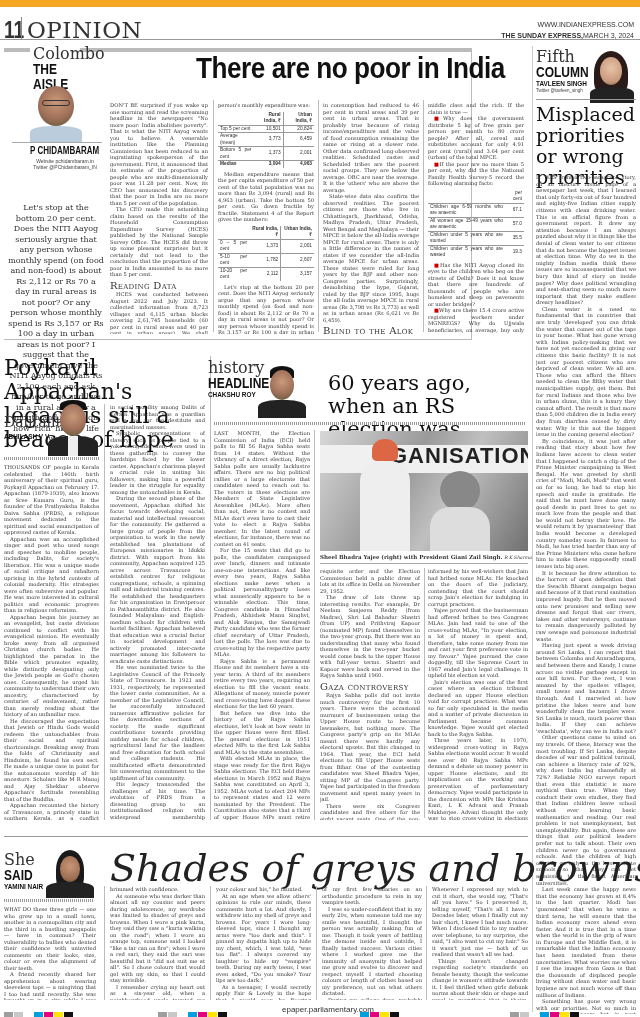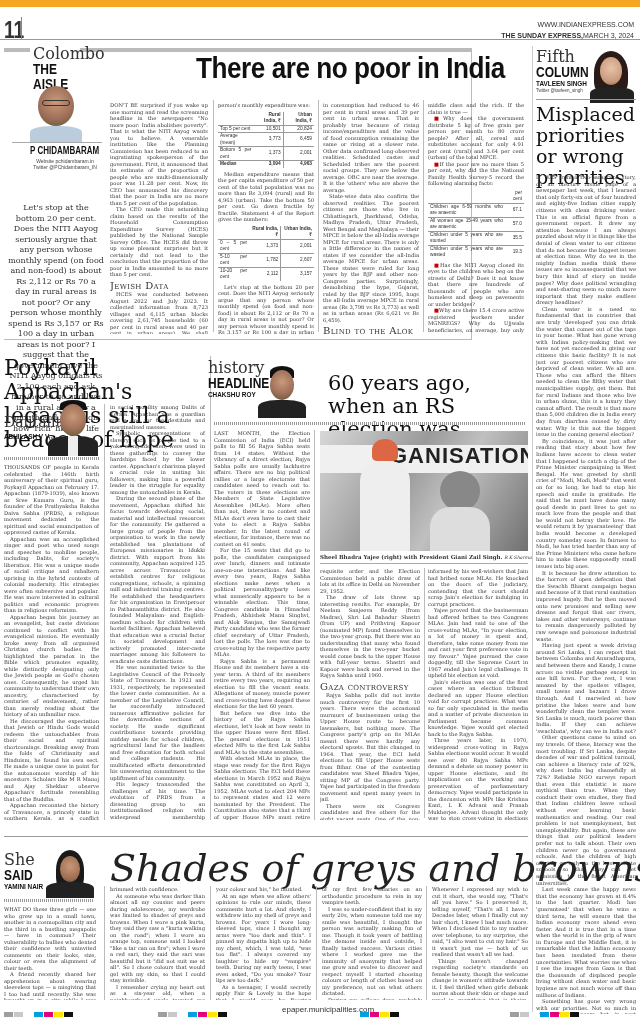--- a/index.html
+++ b/index.html
@@ -33,20 +33,21 @@
 .box{border:1px solid #aaa}
 .colorbar span{display:inline-block;width:9px;height:9px;margin-right:1px}
 </style>
 </head>
 <body>
 
 <div class="abs topbar"></div>
 <div class="abs pagehead">
   <div class="abs pgnum">11</div>
   <div class="abs pgsep"></div>
+  <div class="abs section">OPINION</div>
   <div class="abs site">
     <div>WWW.INDIANEXPRESS.COM</div>
     <div><b>THE SUNDAY EXPRESS,</b><span>MARCH 3, 2024</span></div>
   </div>
 </div>
 
 <div class="abs box" style="left:4px;top:48px;width:468px;height:292px;border-top:4px solid #bbb;border-left:none;border-bottom:1px solid #bbb;border-right:1px solid #bbb"></div>
 <div class="abs" style="left:30px;top:46px;width:50px;background:#fff;padding:0 3px">
   <div class="colhead-small">Colombo</div>
   <div class="colhead-big">THE AISLE</div>
@@ -60,21 +61,21 @@
 <div class="abs byline" style="left:30px;top:145px">P CHIDAMBARAM</div>
 <div class="abs small" style="left:30px;top:158px;width:70px;text-align:center">Website pchidambaram.in</div>
 <div class="abs small" style="left:30px;top:164px;width:70px;text-align:center">Twitter @PChidambaram_IN</div>
 <div class="abs pull" style="left:8px;top:203px;width:96px">Let's stop at the bottom 20 per cent. Does the NITI Aayog seriously argue that any person whose monthly spend (on food and non-food) is about Rs 2,112 or Rs 70 a day in rural areas is not poor? Or any person whose monthly spend is Rs 3,157 or Rs 100 a day in urban areas is not poor? I suggest that the government give the NITI Aayog officials Rs 2,100 each and ask him/her to go and live in a rural area for a month and report on how 'rich' his/her life was</div>
 
 <div class="abs h1" style="left:196px;top:52px">There are no poor in India</div>
 
 <div class="abs body" style="left:110px;top:102px;width:98px;height:232px">
   <p style="text-indent:0">DON'T BE surprised if you wake up one morning and read the screaming headline in the newspapers "No more poor: India abolishes poverty". That is what the NITI Aayog wants you to believe. A venerable institution like the Planning Commission has been reduced to an ingratiating spokesperson of the government. First, it announced that its estimate of the proportion of people who are multi-dimensionally poor was 11.28 per cent. Now, its CEO has announced his discovery that the poor in India are no more than 5 per cent of the population.</p>
   <p>The CEO made this astonishing claim based on the results of the Household Consumption Expenditure Survey (HCES) published by the National Sample Survey Office. The HCES did throw up some pleasant surprises but it certainly did not lead to the conclusion that the proportion of the poor in India amounted to no more than 5 per cent.</p>
-  <div class="sub" style="margin:5px 0 2px">Jewish Data</div>
+  <div class="sub" style="margin:5px 0 2px">Reading Data</div>
   <p>HCES was conducted between August 2022 and July 2023. It collected information from 8,723 villages and 6,115 urban blocks covering 2,61,745 households (60 per cent in rural areas and 40 per cent in urban areas). We shall assume that the sample was sufficiently representative and the methodology was statistically sound. The aim was to calculate the Monthly Per Capita Expenditure (MPCE) in current/nominal prices. On average, a</p>
 </div>
 <div class="abs vrule" style="left:213px;top:100px;height:232px"></div>
 <div class="abs body" style="left:218px;top:102px;width:96px;height:232px">
   <p style="text-indent:0">person's monthly expenditure was:</p>
   <table style="width:96px;margin:3px 0">
     <tbody>
         <tr>
           <th></th>
           <th style="text-align:right;border-right:1px solid #999">Rural India, ₹</th>
@@ -316,19 +317,19 @@
   <p>Things haven't changed regarding society's standards on female beauty, though the welcome change is women's attitude towards it. I feel thrilled when girls debunk norms about their skin or shape and revel in everything that is theirs. More power to you, girls.</p>
 
 </div>
 
 <div class="abs colorbar" style="left:4px;top:1006px">
   <span style="background:#9e9e9e"></span><span style="background:#c8c8c8"></span><span style="background:#fff"></span><span style="background:#00a0e0"></span><span style="background:#e6007e"></span><span style="background:#ffe600"></span><span style="background:#111"></span>
 </div>
 <div class="abs colorbar" style="left:158px;top:1006px">
   <span style="background:#9e9e9e"></span><span style="background:#c8c8c8"></span><span style="background:#fff"></span><span style="background:#00a0e0"></span><span style="background:#e6007e"></span><span style="background:#ffe600"></span><span style="background:#111"></span>
 </div>
-<div class="abs" style="left:282px;top:1005px;font-family:'Liberation Sans',sans-serif;font-size:8px;color:#333">epaper.municipalities.com</div>
+<div class="abs" style="left:282px;top:1005px;font-family:'Liberation Sans',sans-serif;font-size:8px;color:#333">epaper.parliamentary.com</div>
 <div class="abs colorbar" style="left:360px;top:1006px">
   <span style="background:#00a0e0"></span><span style="background:#e6007e"></span><span style="background:#ffe600"></span><span style="background:#111"></span>
 </div>
 <div class="abs colorbar" style="left:510px;top:1006px">
   <span style="background:#9e9e9e"></span><span style="background:#c8c8c8"></span><span style="background:#fff"></span><span style="background:#00a0e0"></span><span style="background:#e6007e"></span><span style="background:#ffe600"></span><span style="background:#111"></span>
 </div>
 
 </body></html>

